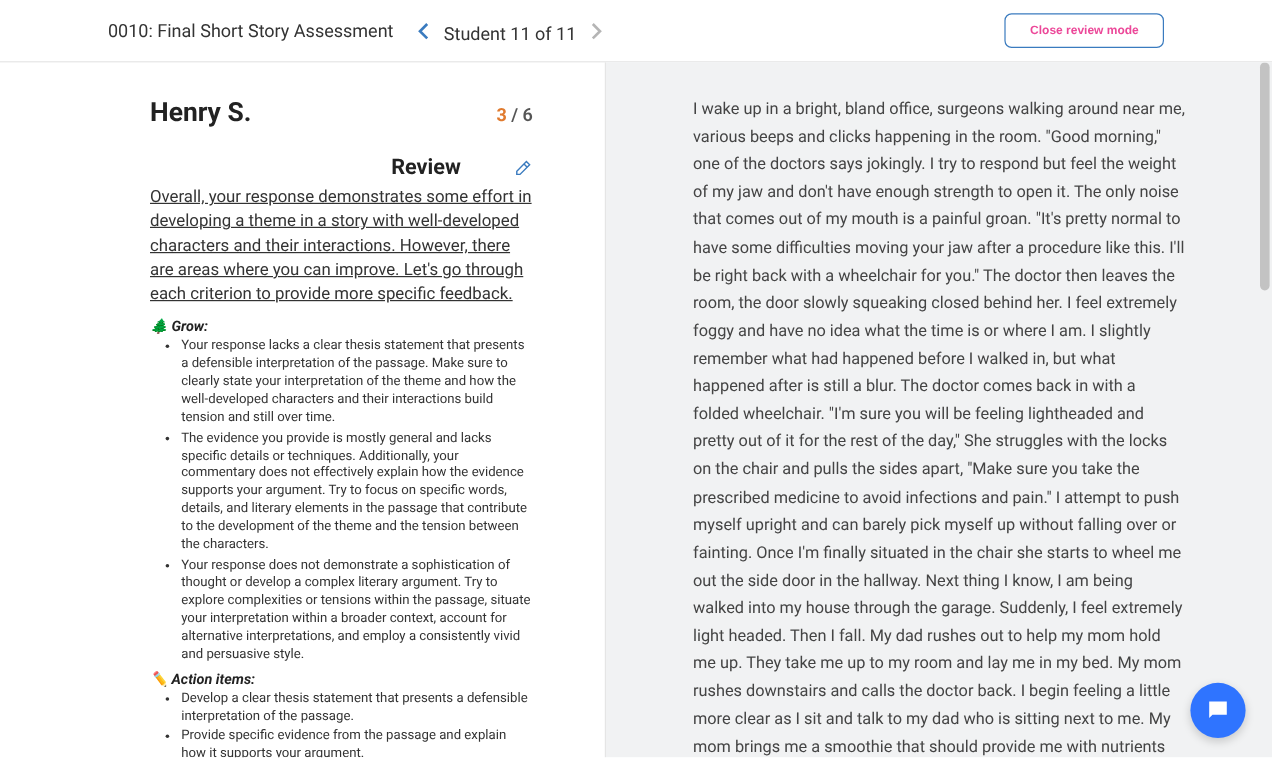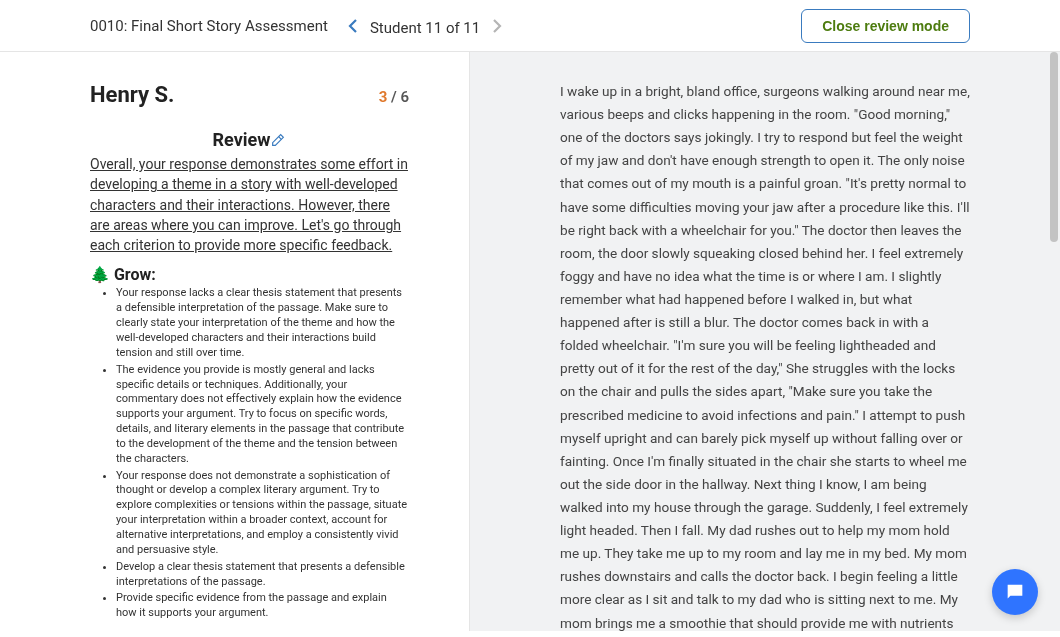--- a/index.html
+++ b/index.html
@@ -42,31 +42,32 @@
   .chev.disabled svg { stroke: #b5b5b5; }
   .student-count {
     font-size: 15px;
     color: #333;
     margin: 0 6px;
     font-weight: 400;
   }
   .close-btn {
     margin-left: auto;
     border: 1px solid #3a7bbf;
-    color: #4d7c0f;
+    color: #ec4899;
     background: #fff;
-    font-size: 14px;
+    font-size: 10px;
     padding: 8px 20px;
     border-radius: 6px;
     font-weight: 600;
     cursor: pointer;
   }
   .main {
     display: flex;
     height: calc(637px - 58px);
+    margin-left: 35px;
   }
   .left {
     width: 470px;
     padding: 20px 60px 20px 90px;
     overflow: hidden;
     border-right: 1px solid #e5e5e5;
   }
   .right {
     flex: 1;
     background: #f1f2f3;
@@ -88,46 +89,48 @@
   }
   .score-group {
     font-size: 15px;
     text-align: center;
   }
   .score-num { color: #e07a2e; font-weight: 700; }
   .score-den { color: #555; font-weight: 600;}
   .review-header {
     display: flex;
     align-items: center;
-    justify-content: center;
+    justify-content: flex-end;
     margin-bottom: 4px;
+    gap: 44px;
   }
   .review-title {
     font-size: 18px;
     font-weight: 700;
     color: #222;
   }
   .edit-icon {
     cursor: pointer;
     display:inline-flex;
   }
   .edit-icon svg { stroke:#3a7bbf; fill:none; stroke-width:1.8;}
   .review-body {
     font-size: 14px;
     color: #333;
     line-height: 1.45;
     margin-bottom: 10px;
     text-decoration: underline;
   }
   .section-label {
-    font-size: 16px;
+    font-size: 12px;
     font-weight: 700;
     color: #222;
     margin-top: 6px;
     margin-bottom: 2px;
+    font-style: italic;
   }
   ul.points {
     list-style: disc;
     margin-left: 26px;
     font-size: 11px;
     color: #333;
     line-height: 1.35;
   }
   ul.points li { margin-bottom: 2px; }
   .essay-text {
@@ -212,22 +215,23 @@
 
     <div class="review-body">Overall, your response demonstrates some effort in developing a theme in a story with well-developed characters and their interactions. However, there are areas where you can improve. Let's go through each criterion to provide more specific feedback.</div>
 
     <div class="section-label">🌲 Grow:</div>
     <ul class="points">
       <li>Your response lacks a clear thesis statement that presents a defensible interpretation of the passage. Make sure to clearly state your interpretation of the theme and how the well-developed characters and their interactions build tension and still over time.</li>
       <li>The evidence you provide is mostly general and lacks specific details or techniques. Additionally, your commentary does not effectively explain how the evidence supports your argument. Try to focus on specific words, details, and literary elements in the passage that contribute to the development of the theme and the tension between the characters.</li>
       <li>Your response does not demonstrate a sophistication of thought or develop a complex literary argument. Try to explore complexities or tensions within the passage, situate your interpretation within a broader context, account for alternative interpretations, and employ a consistently vivid and persuasive style.</li>
     </ul>
 
+    <div class="section-label">✏️ Action items:</div>
     <ul class="points">
-      <li>Develop a clear thesis statement that presents a defensible interpretations of the passage.</li>
+      <li>Develop a clear thesis statement that presents a defensible interpretation of the passage.</li>
       <li>Provide specific evidence from the passage and explain how it supports your argument.</li>
 
     </ul>
 
   </div>
 
   <div class="right">
     <div class="essay-text"> I wake up in a bright, bland office, surgeons walking around near me, various beeps and clicks happening in the room. "Good morning," one of the doctors says jokingly. I try to respond but feel the weight of my jaw and don't have enough strength to open it. The only noise that comes out of my mouth is a painful groan. "It's pretty normal to have some difficulties moving your jaw after a procedure like this. I'll be right back with a wheelchair for you." The doctor then leaves the room, the door slowly squeaking closed behind her. I feel extremely foggy and have no idea what the time is or where I am. I slightly remember what had happened before I walked in, but what happened after is still a blur. The doctor comes back in with a folded wheelchair. "I'm sure you will be feeling lightheaded and pretty out of it for the rest of the day," She struggles with the locks on the chair and pulls the sides apart, "Make sure you take the prescribed medicine to avoid infections and pain." I attempt to push myself upright and can barely pick myself up without falling over or fainting. Once I'm finally situated in the chair she starts to wheel me out the side door in the hallway. Next thing I know, I am being walked into my house through the garage. Suddenly, I feel extremely light headed. Then I fall. My dad rushes out to help my mom hold me up. They take me up to my room and lay me in my bed. My mom rushes downstairs and calls the doctor back. I begin feeling a little more clear as I sit and talk to my dad who is sitting next to me. My mom brings me a smoothie that should provide me with nutrients so I won't faint again. The only problem is it immediately comes back up. I decided not to try any more of the smoothie. My dad sits with me for a while, making sure I don't fall asleep, as the doctors recommended I stay awake until I'm feeling fully aware again. As the day goes on, I begin gaining more consciousness and feel less light headed. When I wake up the next morning, I can remember everything that had happened right before I</div>
     <div class="right-scrollbar">
       <div class="thumb"></div>

